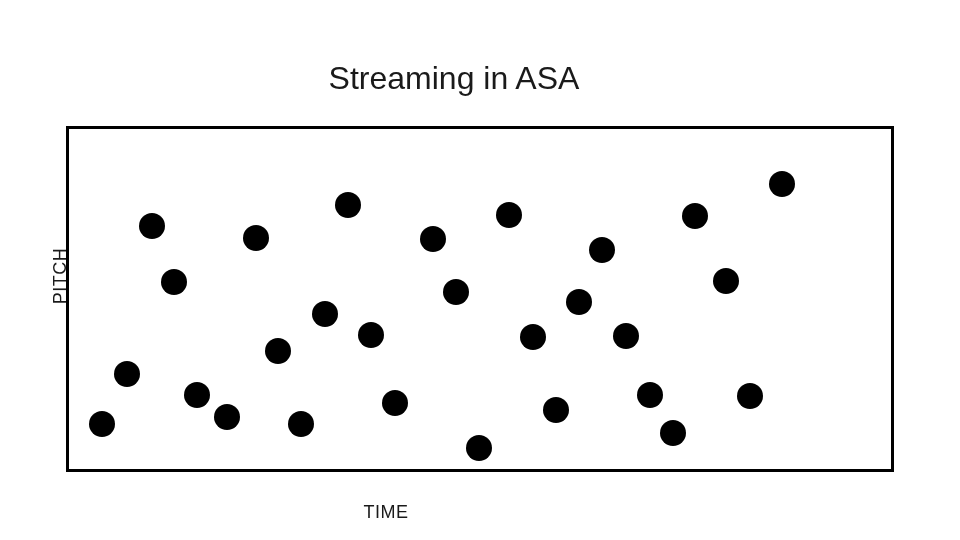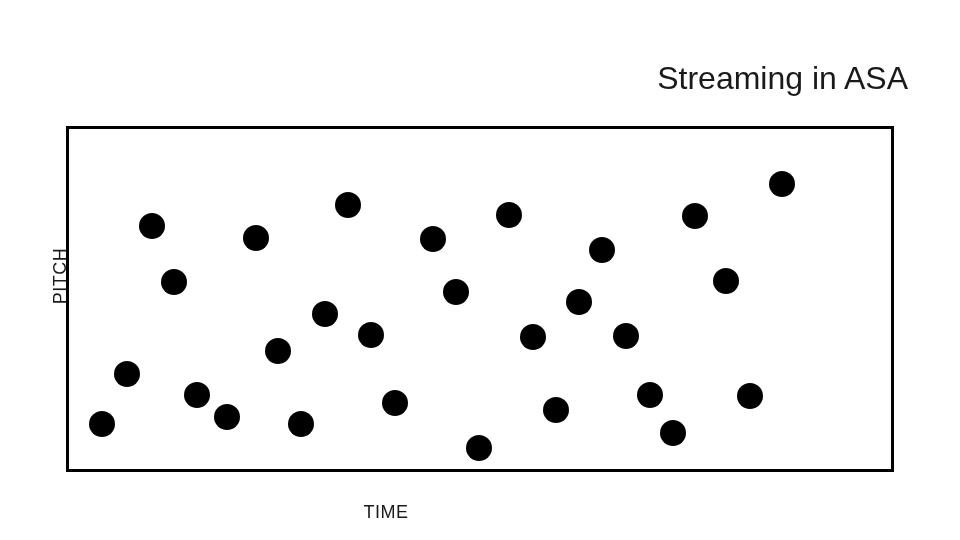--- a/index.html
+++ b/index.html
@@ -13,21 +13,21 @@
     height: 540px;
     background: #ffffff;
     overflow: hidden;
     font-family: "Liberation Sans", sans-serif;
   }
   #chart-title {
     position: absolute;
     left: 0;
     top: 59px;
     width: 908px;
-    text-align: right;
+    text-align: center;
     font-size: 32px;
     font-weight: 400;
     color: #1a1a1a;
     letter-spacing: 0px;
     line-height: 38px;
     white-space: nowrap;
   }
   #plot-frame {
     position: absolute;
     left: 66px;

